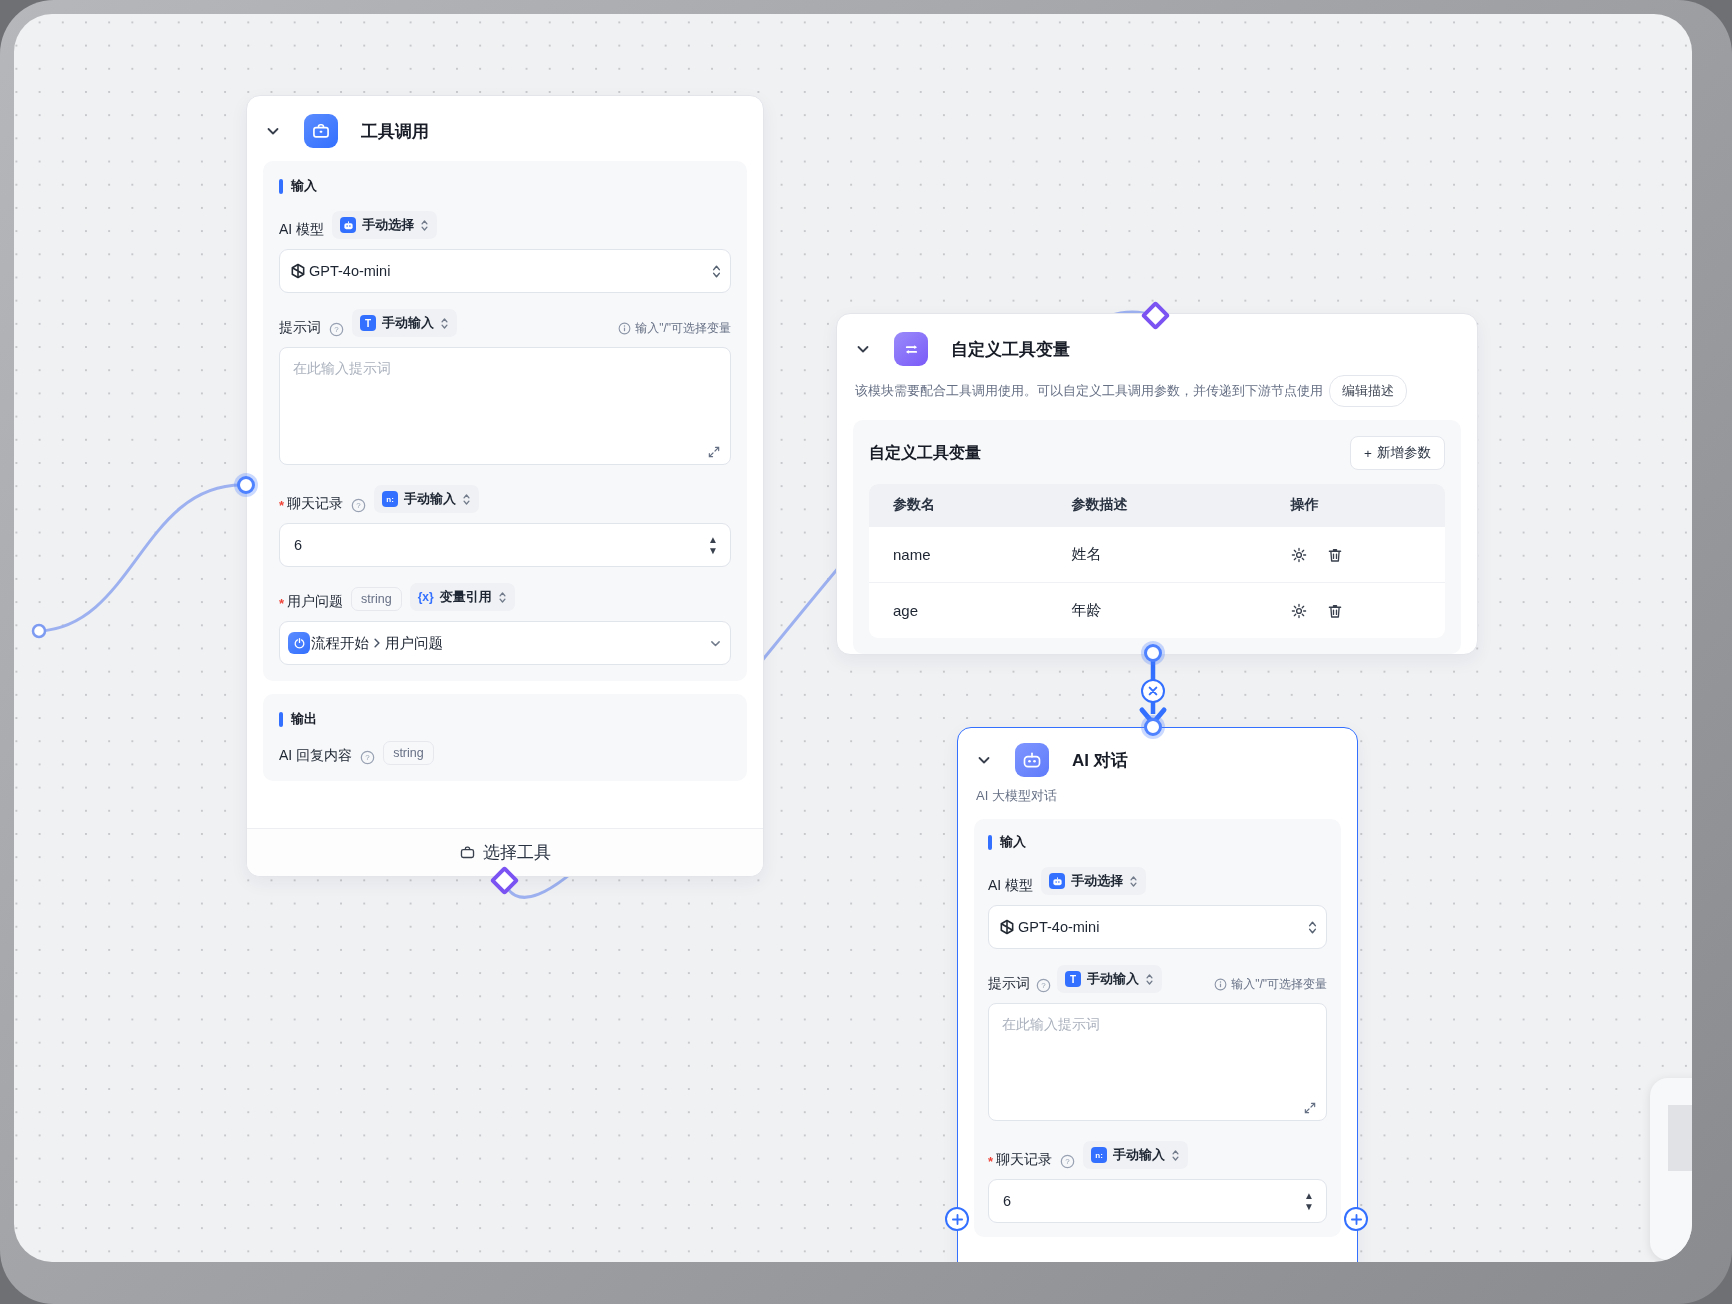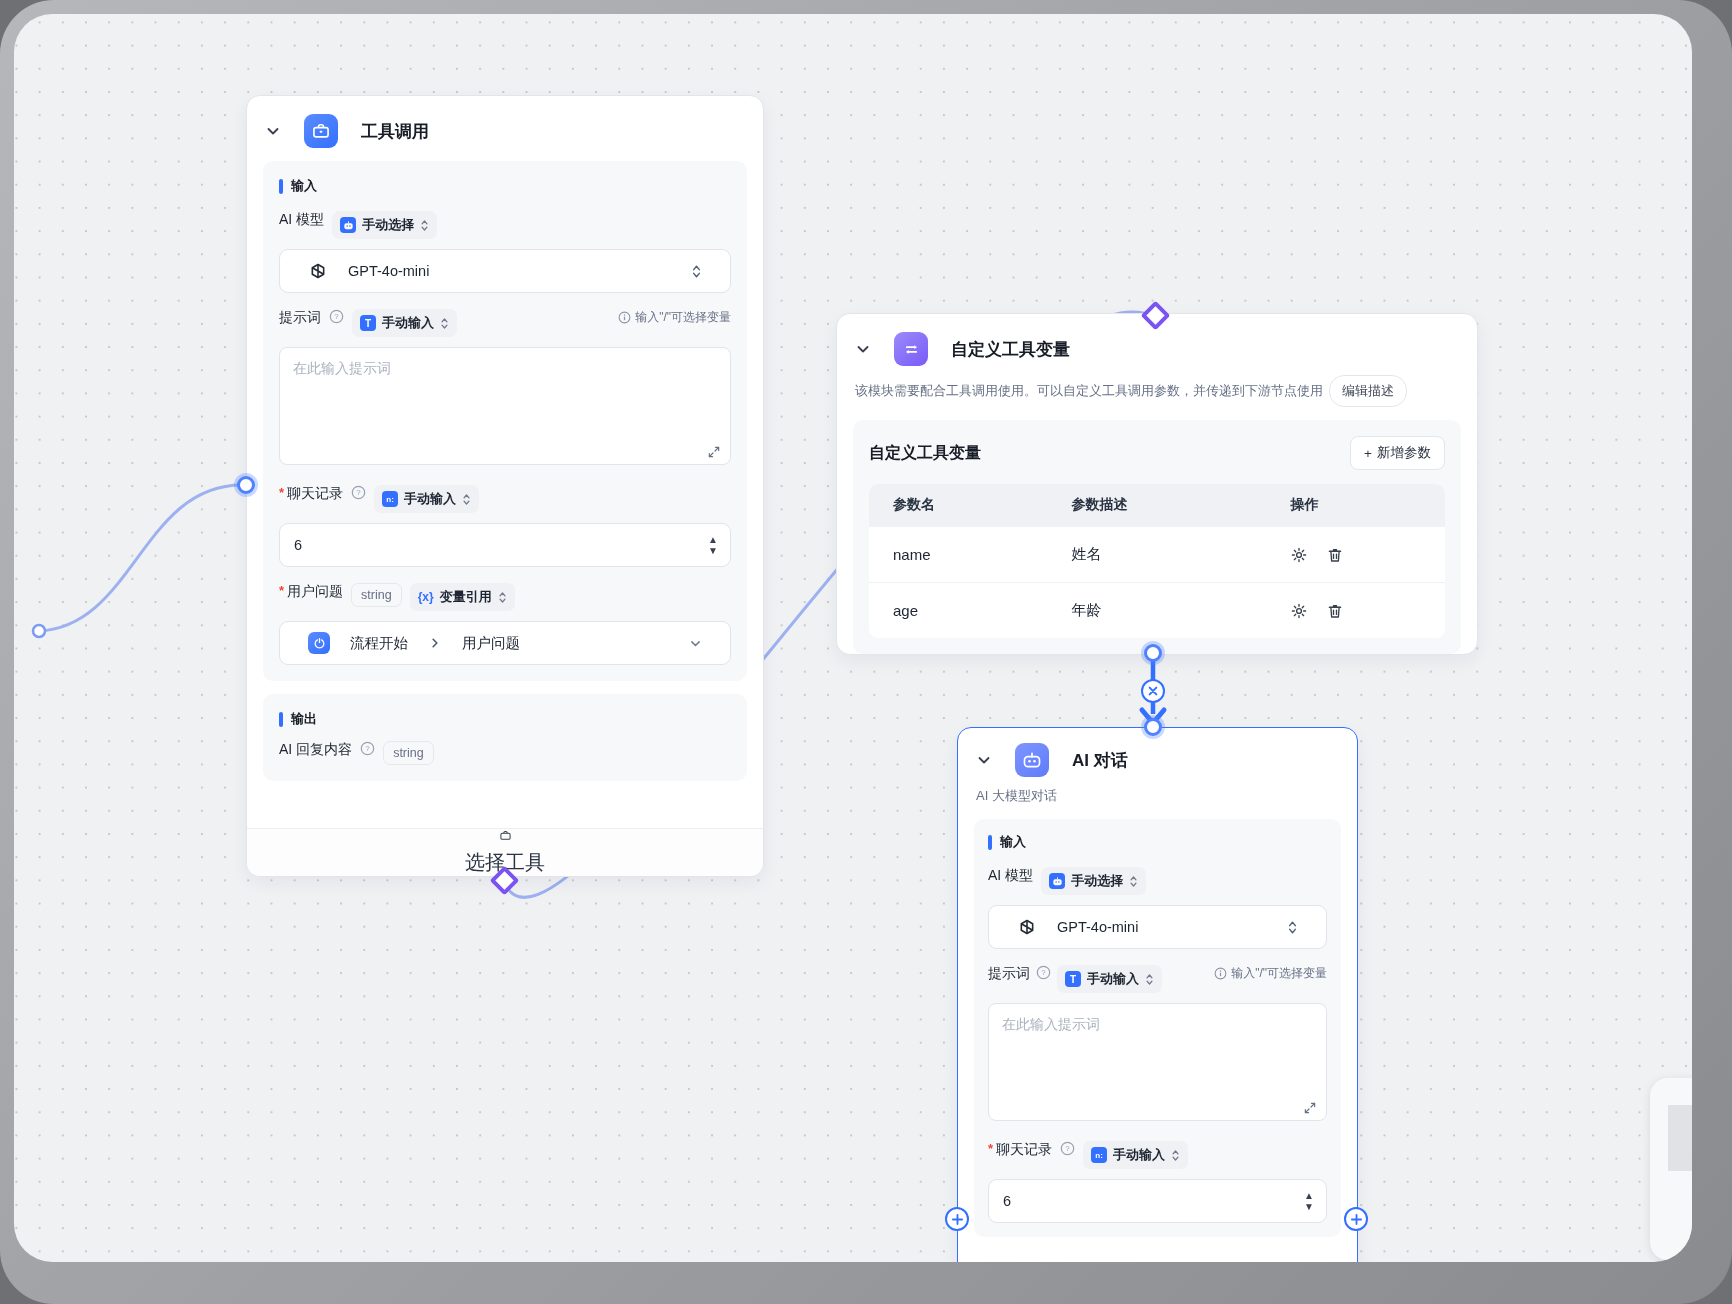--- a/index.html
+++ b/index.html
@@ -19,51 +19,51 @@
   .nicon{width:34px;height:34px;border-radius:9px;display:flex;align-items:center;justify-content:center;flex:0 0 auto;}
   .nicon.blue{background:linear-gradient(140deg,#5b8cff,#3370ff);}
   .nicon.purple{background:linear-gradient(140deg,#9a8bfa,#7a5af8);}
   .nicon.robot{background:linear-gradient(140deg,#7f96ff,#5f7bfa);}
   .ntitle{font-size:17px;font-weight:700;color:#171c26;}
   .ndesc{padding:9px 18px 0 18px;font-size:13px;color:#667085;line-height:1.55;}
   .panel{background:#f7f8fa;border-radius:10px;margin:13px 16px 0 16px;padding:16px;}
   .sect{display:flex;align-items:center;gap:8px;}
   .sectbar{width:4px;height:15px;border-radius:2px;background:#3370ff;}
   .secttext{font-size:13px;font-weight:700;color:#171c26;}
-  .row{display:flex;align-items:flex-start;gap:8px;margin-top:16px;}
+  .row{display:flex;align-items:flex-end;gap:8px;margin-top:16px;}
   .flabel{font-size:14px;color:#1d2532;font-weight:500;}
   .req{color:#f04438;font-size:13px;font-weight:700;margin-right:1px;}
   .badge{display:inline-flex;align-items:center;gap:6px;background:#eff1f4;border-radius:7px;
     padding:5px 8px;font-size:13px;font-weight:600;color:#1d2532;cursor:pointer;}
   .bic{width:16px;height:16px;border-radius:4px;background:#3370ff;color:#fff;display:flex;
     align-items:center;justify-content:center;font-size:9px;font-weight:700;flex:0 0 auto;}
   .bic.txt{font-size:10px;}
   .varic{color:#3370ff;font-size:12px;font-weight:700;}
   .stringbadge{background:#f7f8fa;border:1px solid #e6e8ee;border-radius:7px;color:#667085;
     font-size:12.5px;padding:4px 9px;}
   .hint{margin-left:auto;display:flex;align-items:center;gap:4px;font-size:12px;color:#667085;}
   .select{margin-top:10px;height:42px;background:#fff;border:1px solid #e0e4eb;border-radius:9px;
-    display:flex;align-items:center;gap:20px;padding:0 28px;cursor:pointer;}
+    display:flex;align-items:center;gap:1px;padding:0 8px;cursor:pointer;}
   .seltext{font-size:14.5px;color:#1d2532;}
   .selright{margin-left:auto;}
   .ta{position:relative;margin-top:10px;}
   .ta textarea{width:100%;height:118px;box-sizing:border-box;resize:none;background:#fff;
     border:1px solid #e0e4eb;border-radius:8px;padding:12px 13px;font-size:14px;color:#7f1d1d;
     font-family:inherit;outline:none;}
   .ta textarea::placeholder{color:#aab1bd;}
   .expand{position:absolute;right:10px;bottom:10px;cursor:pointer;}
   .numwrap{margin-top:10px;height:42px;background:#fff;border:1px solid #e0e4eb;border-radius:9px;
     display:flex;align-items:center;padding:0 12px;}
   .numwrap input{border:none;outline:none;font-size:14.5px;color:#1d2532;flex:1;font-family:inherit;background:transparent;}
   .steppers{display:flex;flex-direction:column;gap:1px;font-size:10px;color:#39404d;line-height:1;
     cursor:pointer;user-select:none;}
   .crumbsep{margin:0 1px;}
   .footer{margin-top:auto;border-top:1px solid #eceef2;height:47px;display:flex;align-items:center;
-    justify-content:center;gap:7px;font-size:20px;font-weight:500;color:#2a3342;cursor:pointer;
-    background:#fdfdfe;border-radius:0 0 13px 13px;flex-direction:column;}
+    justify-content:center;gap:7px;font-size:17px;font-weight:500;color:#2a3342;cursor:pointer;
+    background:#fdfdfe;border-radius:0 0 13px 13px;}
   .pillbtn{background:#fff;border:1px solid #e3e6ec;border-radius:15px;padding:5px 12px;
     font-size:13px;color:#3f4654;cursor:pointer;white-space:nowrap;}
   .addbtn{margin-left:auto;background:#fff;border:1px solid #e3e6ec;border-radius:8px;padding:7px 13px;
     font-size:13.5px;color:#2a3342;cursor:pointer;display:flex;align-items:center;gap:5px;font-weight:500;}
   .ptitle{font-size:16px;font-weight:700;color:#171c26;}
   .vtable{margin-top:14px;border-radius:9px;overflow:hidden;background:#fff;}
   .trow{display:grid;grid-template-columns:31% 38% 31%;align-items:center;}
   .thead{background:#eff1f4;height:42px;font-size:14px;font-weight:600;color:#2a3342;}
   .tbody{height:55px;font-size:15px;color:#1d2532;border-top:1px solid #f0f1f4;}
   .tcell{padding-left:24px;display:flex;align-items:center;gap:14px;}

